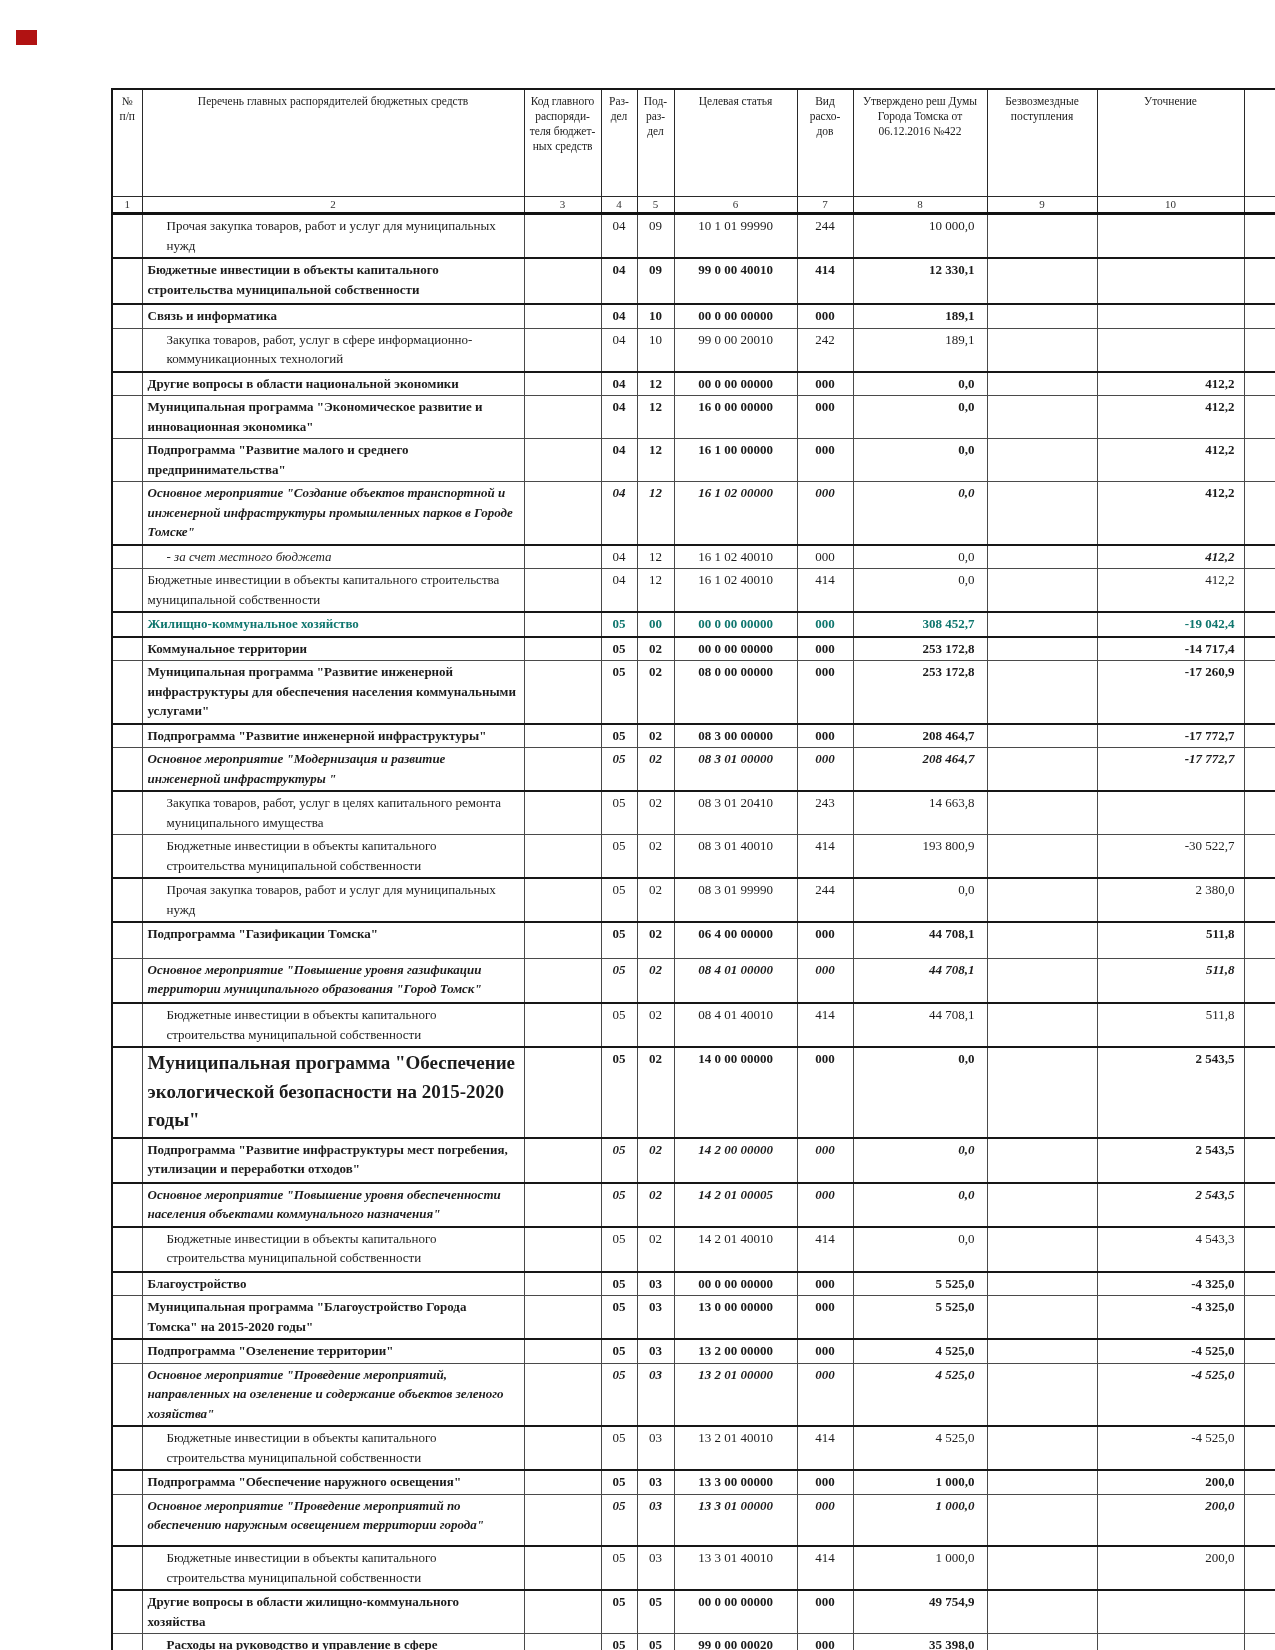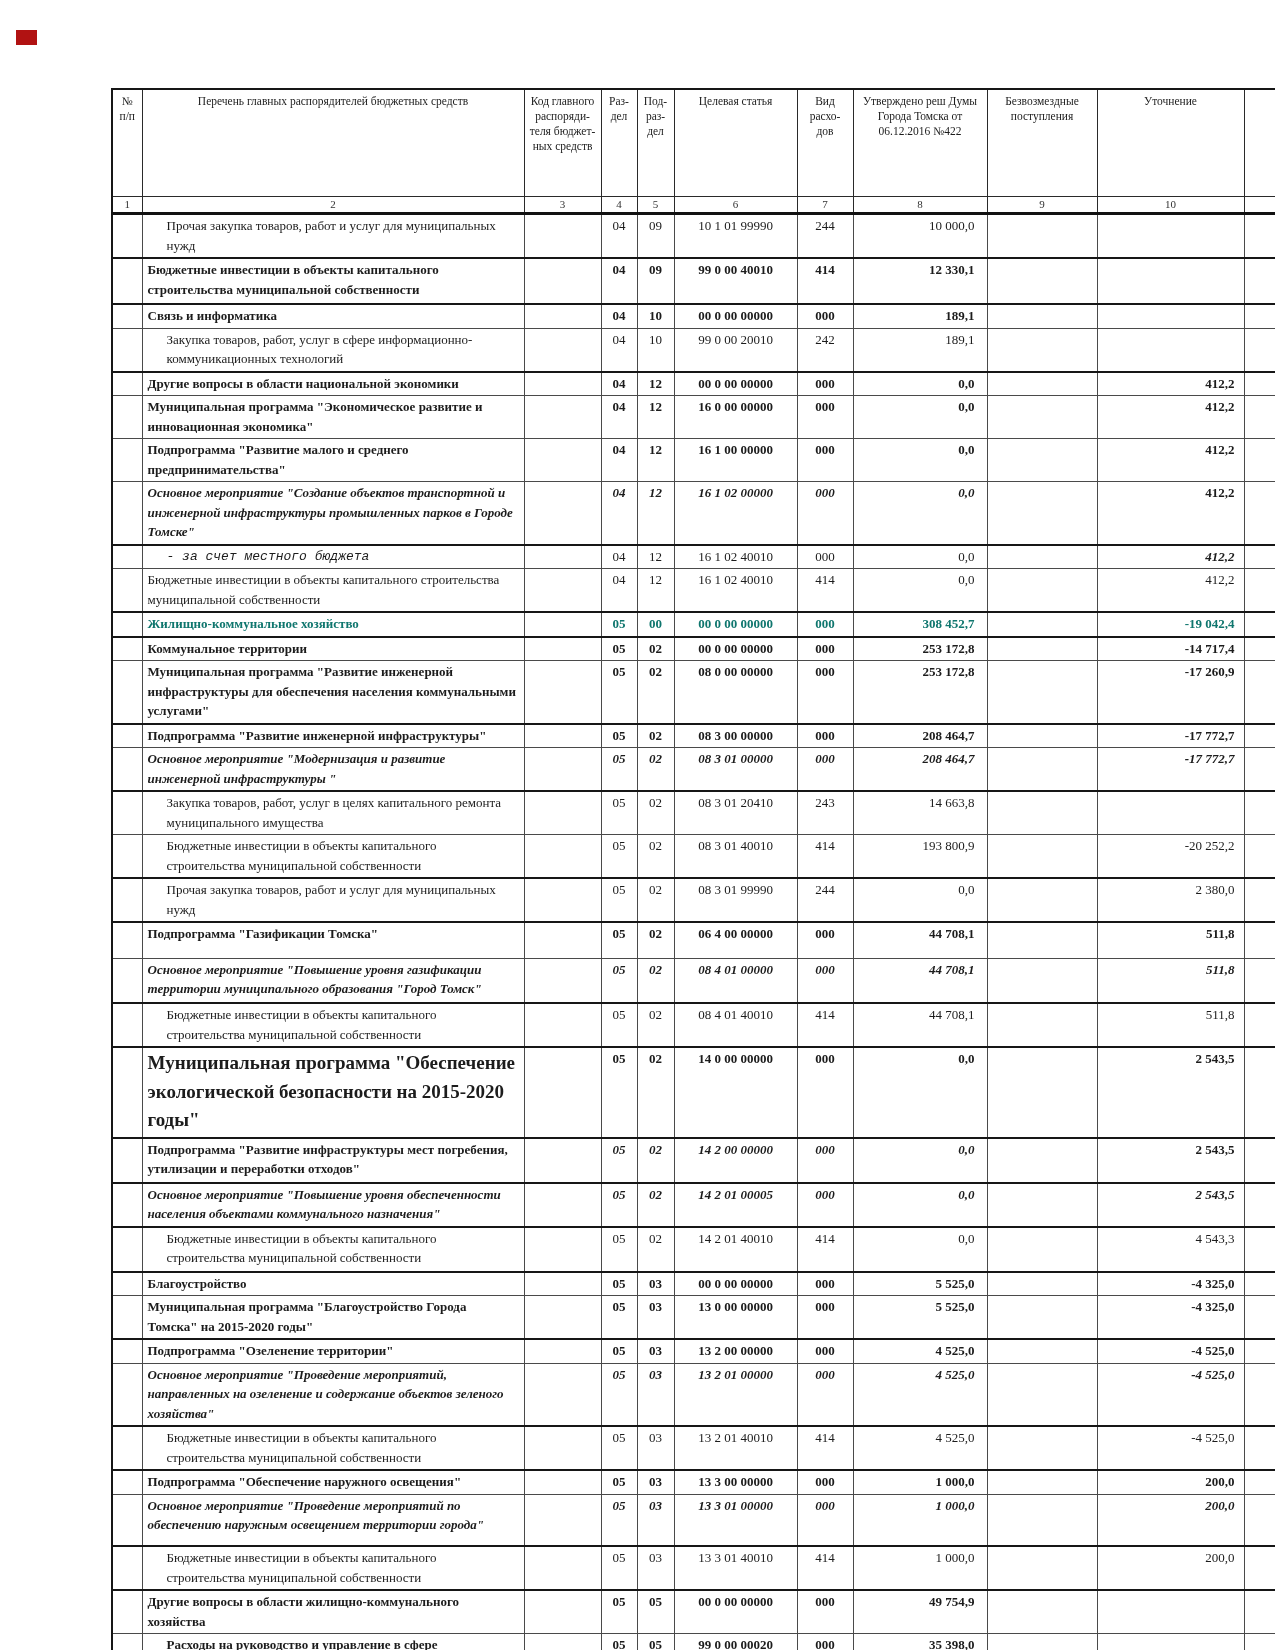--- a/index.html
+++ b/index.html
@@ -22,21 +22,21 @@
   }
   tbody td{font-size:13px;line-height:1.5;}
   td.c-name{text-align:left;padding-left:5px;padding-right:6px;}
   td.ind{padding-left:24px;}
   td.c-mid{text-align:center;}
   td.c-ap{text-align:right;padding-right:12px;}
   td.c-nt{text-align:right;padding-right:9px;}
   tr.sep td{border-top:2px solid #161616;}
   .st-normal{font-weight:400;font-style:normal;}
   .st-bold{font-weight:700;}
-  .st-italic{font-style:italic;font-family:Liberation Mono, monospace;}
+  .st-italic{font-style:italic;}
   .st-bolditalic{font-weight:700;font-style:italic;}
   .st-bluebold{font-weight:700;color:#0f766e;}
   .st-bigbold{font-weight:700;font-size:19px;line-height:1.5;}
 </style>
 </head>
 <body>
 
 <div class="page">
   <div class="red-mark" style="background: rgb(177, 18, 18);"></div>
   <div class="table-wrap">
@@ -294,21 +294,21 @@
           <tr style="height: 41px;">
             <td class="c-mid st-normal"></td>
             <td class="c-name ind st-normal">Бюджетные инвестиции в объекты капитального строительства муниципальной собственности</td>
             <td class="c-mid st-normal"></td>
             <td class="c-mid st-normal">05</td>
             <td class="c-mid st-normal">02</td>
             <td class="c-mid st-normal">08 3 01 40010</td>
             <td class="c-mid st-normal">414</td>
             <td class="c-ap st-normal">193 800,9</td>
             <td class="c-mid st-normal"></td>
-            <td class="c-nt st-normal">-20 252,2</td>
+            <td class="c-nt st-normal">-30 522,7</td>
             <td class="c-mid st-normal"></td>
           </tr>
           <tr class="sep" style="height: 40px;">
             <td class="c-mid st-normal"></td>
             <td class="c-name ind st-normal">Прочая закупка товаров, работ и услуг для муниципальных нужд</td>
             <td class="c-mid st-normal"></td>
             <td class="c-mid st-normal">05</td>
             <td class="c-mid st-normal">02</td>
             <td class="c-mid st-normal">08 3 01 99990</td>
             <td class="c-mid st-normal">244</td>

